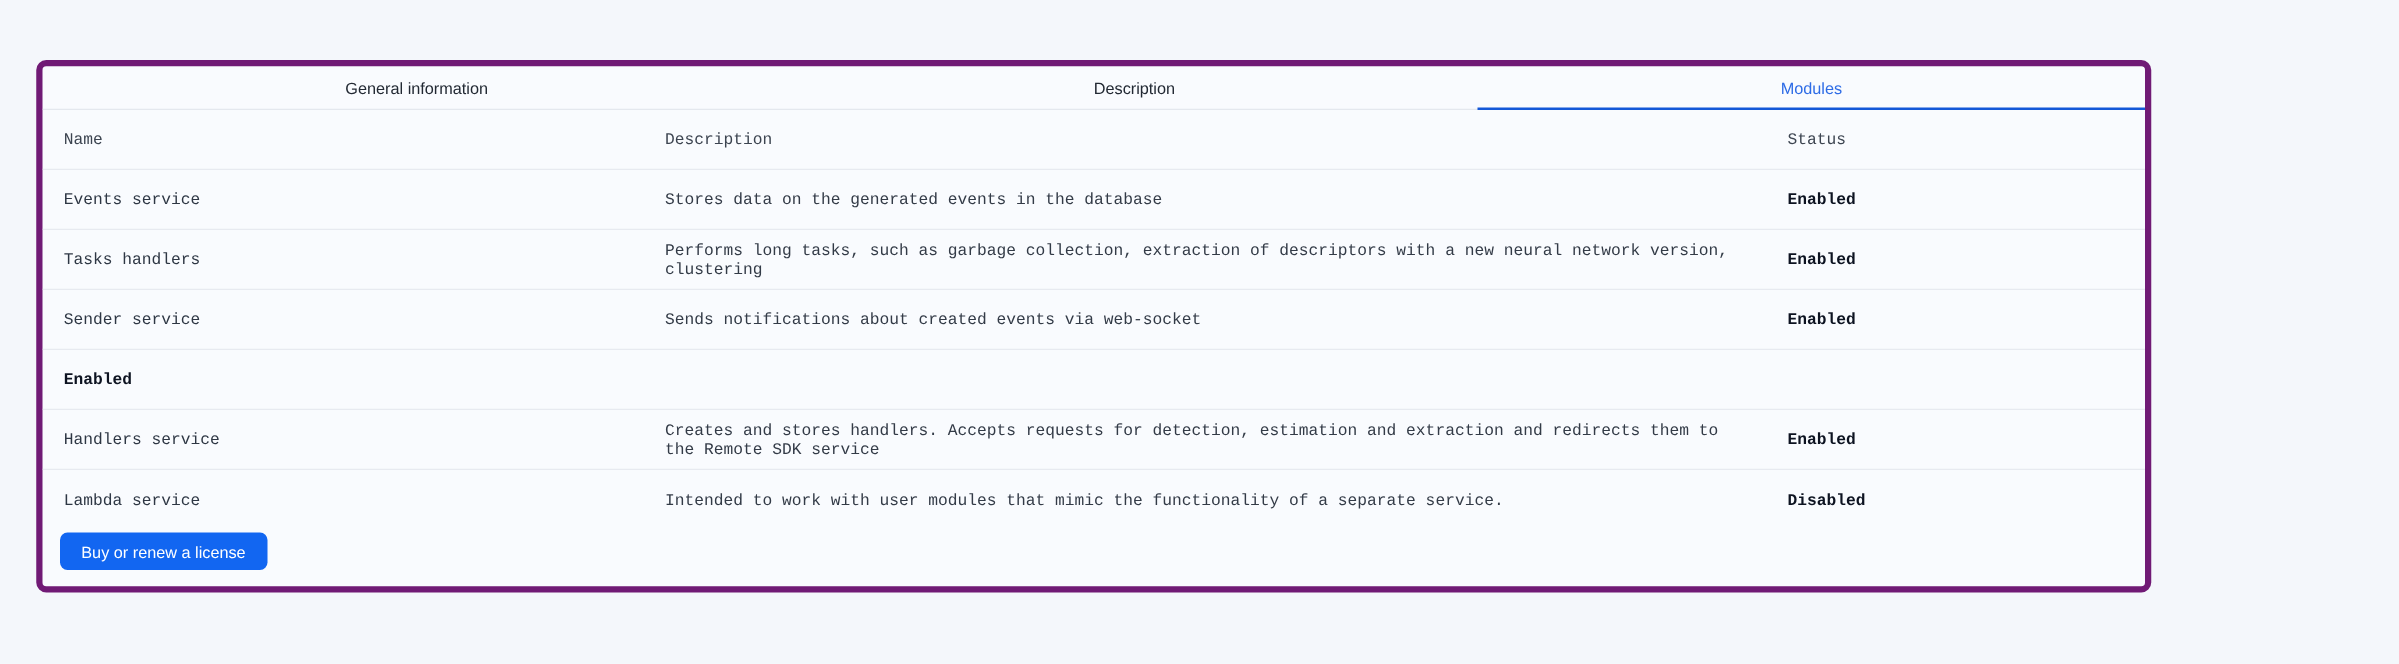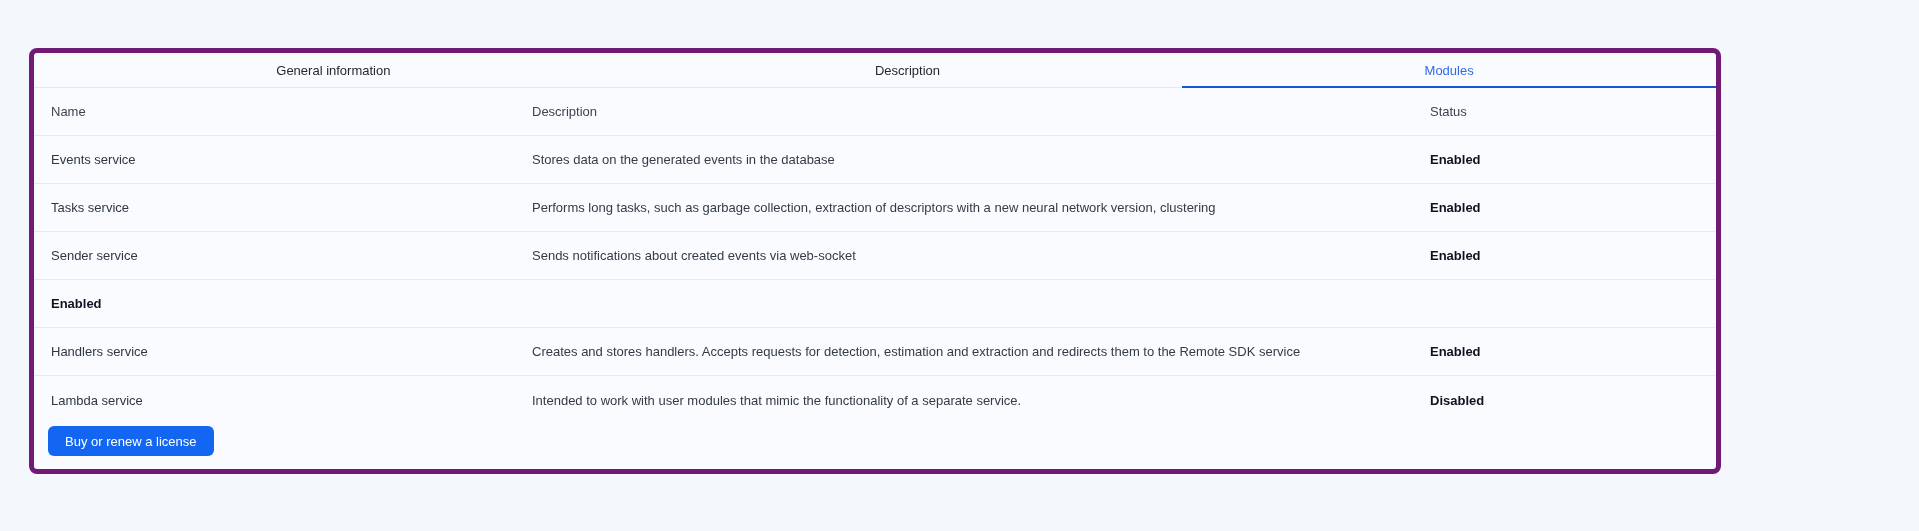--- a/index.html
+++ b/index.html
@@ -44,20 +44,21 @@
     position: absolute; left: 0; right: 0; bottom: -1px;
     height: 2px; background: #1458d8;
   }
   
   .trow {
     display: grid;
     grid-template-columns: 481px 898px 1fr;
     align-items: center;
     min-height: 48px;
     border-bottom: 1px solid #e7eaf0;
+    font-family: Liberation Mono, monospace;
   }
   .trow > div { padding: 0 17px; font-size: 13px; }
   .thead { min-height: 48px; }
   .thead > div { color: #3c4450; }
   .cell-name { color: #2e3744; }
   .cell-desc { color: #333b47; }
   .cell-status { color: #0d1321; font-weight: 700; }
   .trow.last { border-bottom: none; }
   
   .button-area { padding: 2px 16px 13px 14px; }
@@ -96,21 +97,21 @@
       <div>Status</div>
     </div>
 
     <div class="trow">
       <div class="cell-name">Events service</div>
       <div class="cell-desc">Stores data on the generated events in the database</div>
       <div class="cell-status">Enabled</div>
     </div>
 
     <div class="trow">
-      <div class="cell-name">Tasks service</div>
+      <div class="cell-name">Tasks handlers</div>
       <div class="cell-desc">Performs long tasks, such as garbage collection, extraction of descriptors with a new neural network version, clustering</div>
       <div class="cell-status">Enabled</div>
     </div>
 
     <div class="trow">
       <div class="cell-name">Sender service</div>
       <div class="cell-desc">Sends notifications about created events via web-socket</div>
       <div class="cell-status">Enabled</div>
     </div>
 

